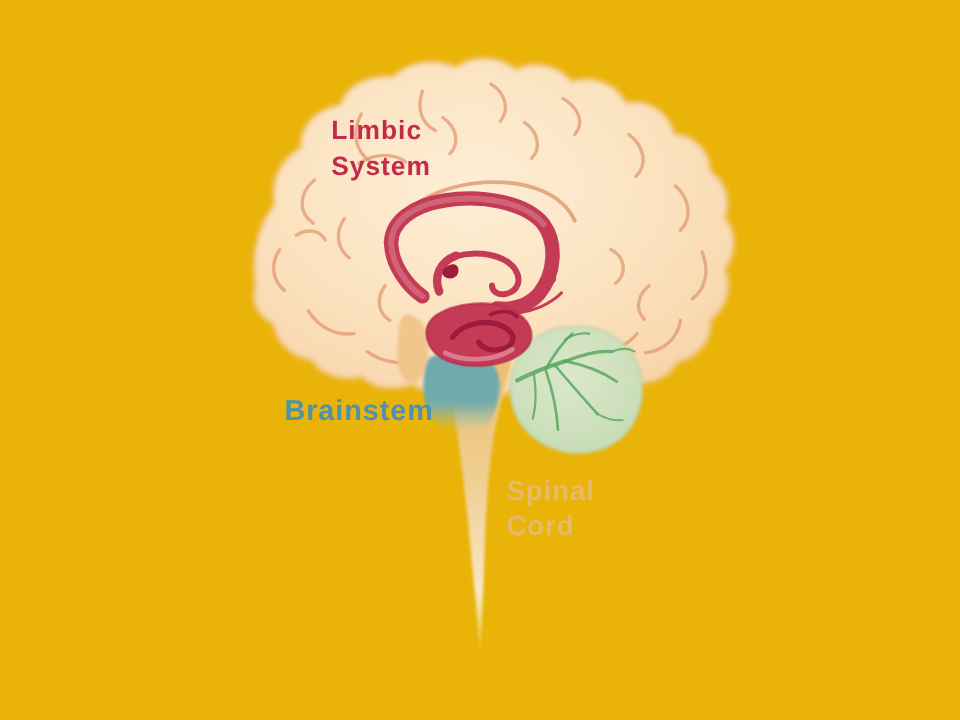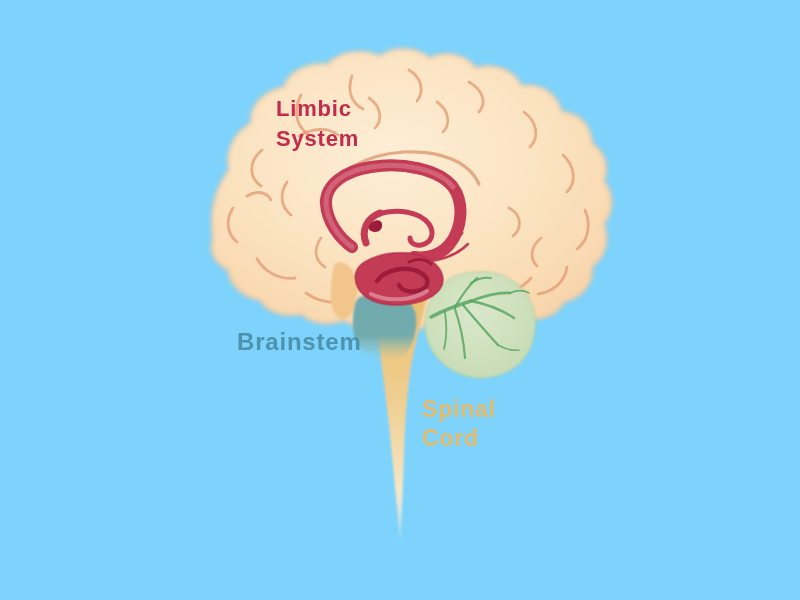--- a/index.html
+++ b/index.html
@@ -8,21 +8,21 @@
     width: 800px;
     height: 600px;
     background: #ffffff;
     overflow: hidden;
     font-family: "Liberation Sans", sans-serif;
   }
   .stage {
     position: relative;
     width: 800px;
     height: 600px;
-    background: #7dd3fc;
+    background: #eab308;
   }
   svg text {
     font-family: "Liberation Sans", sans-serif;
     font-weight: bold;
   }
 </style>
 </head>
 <body>
 
 <div class="stage">

